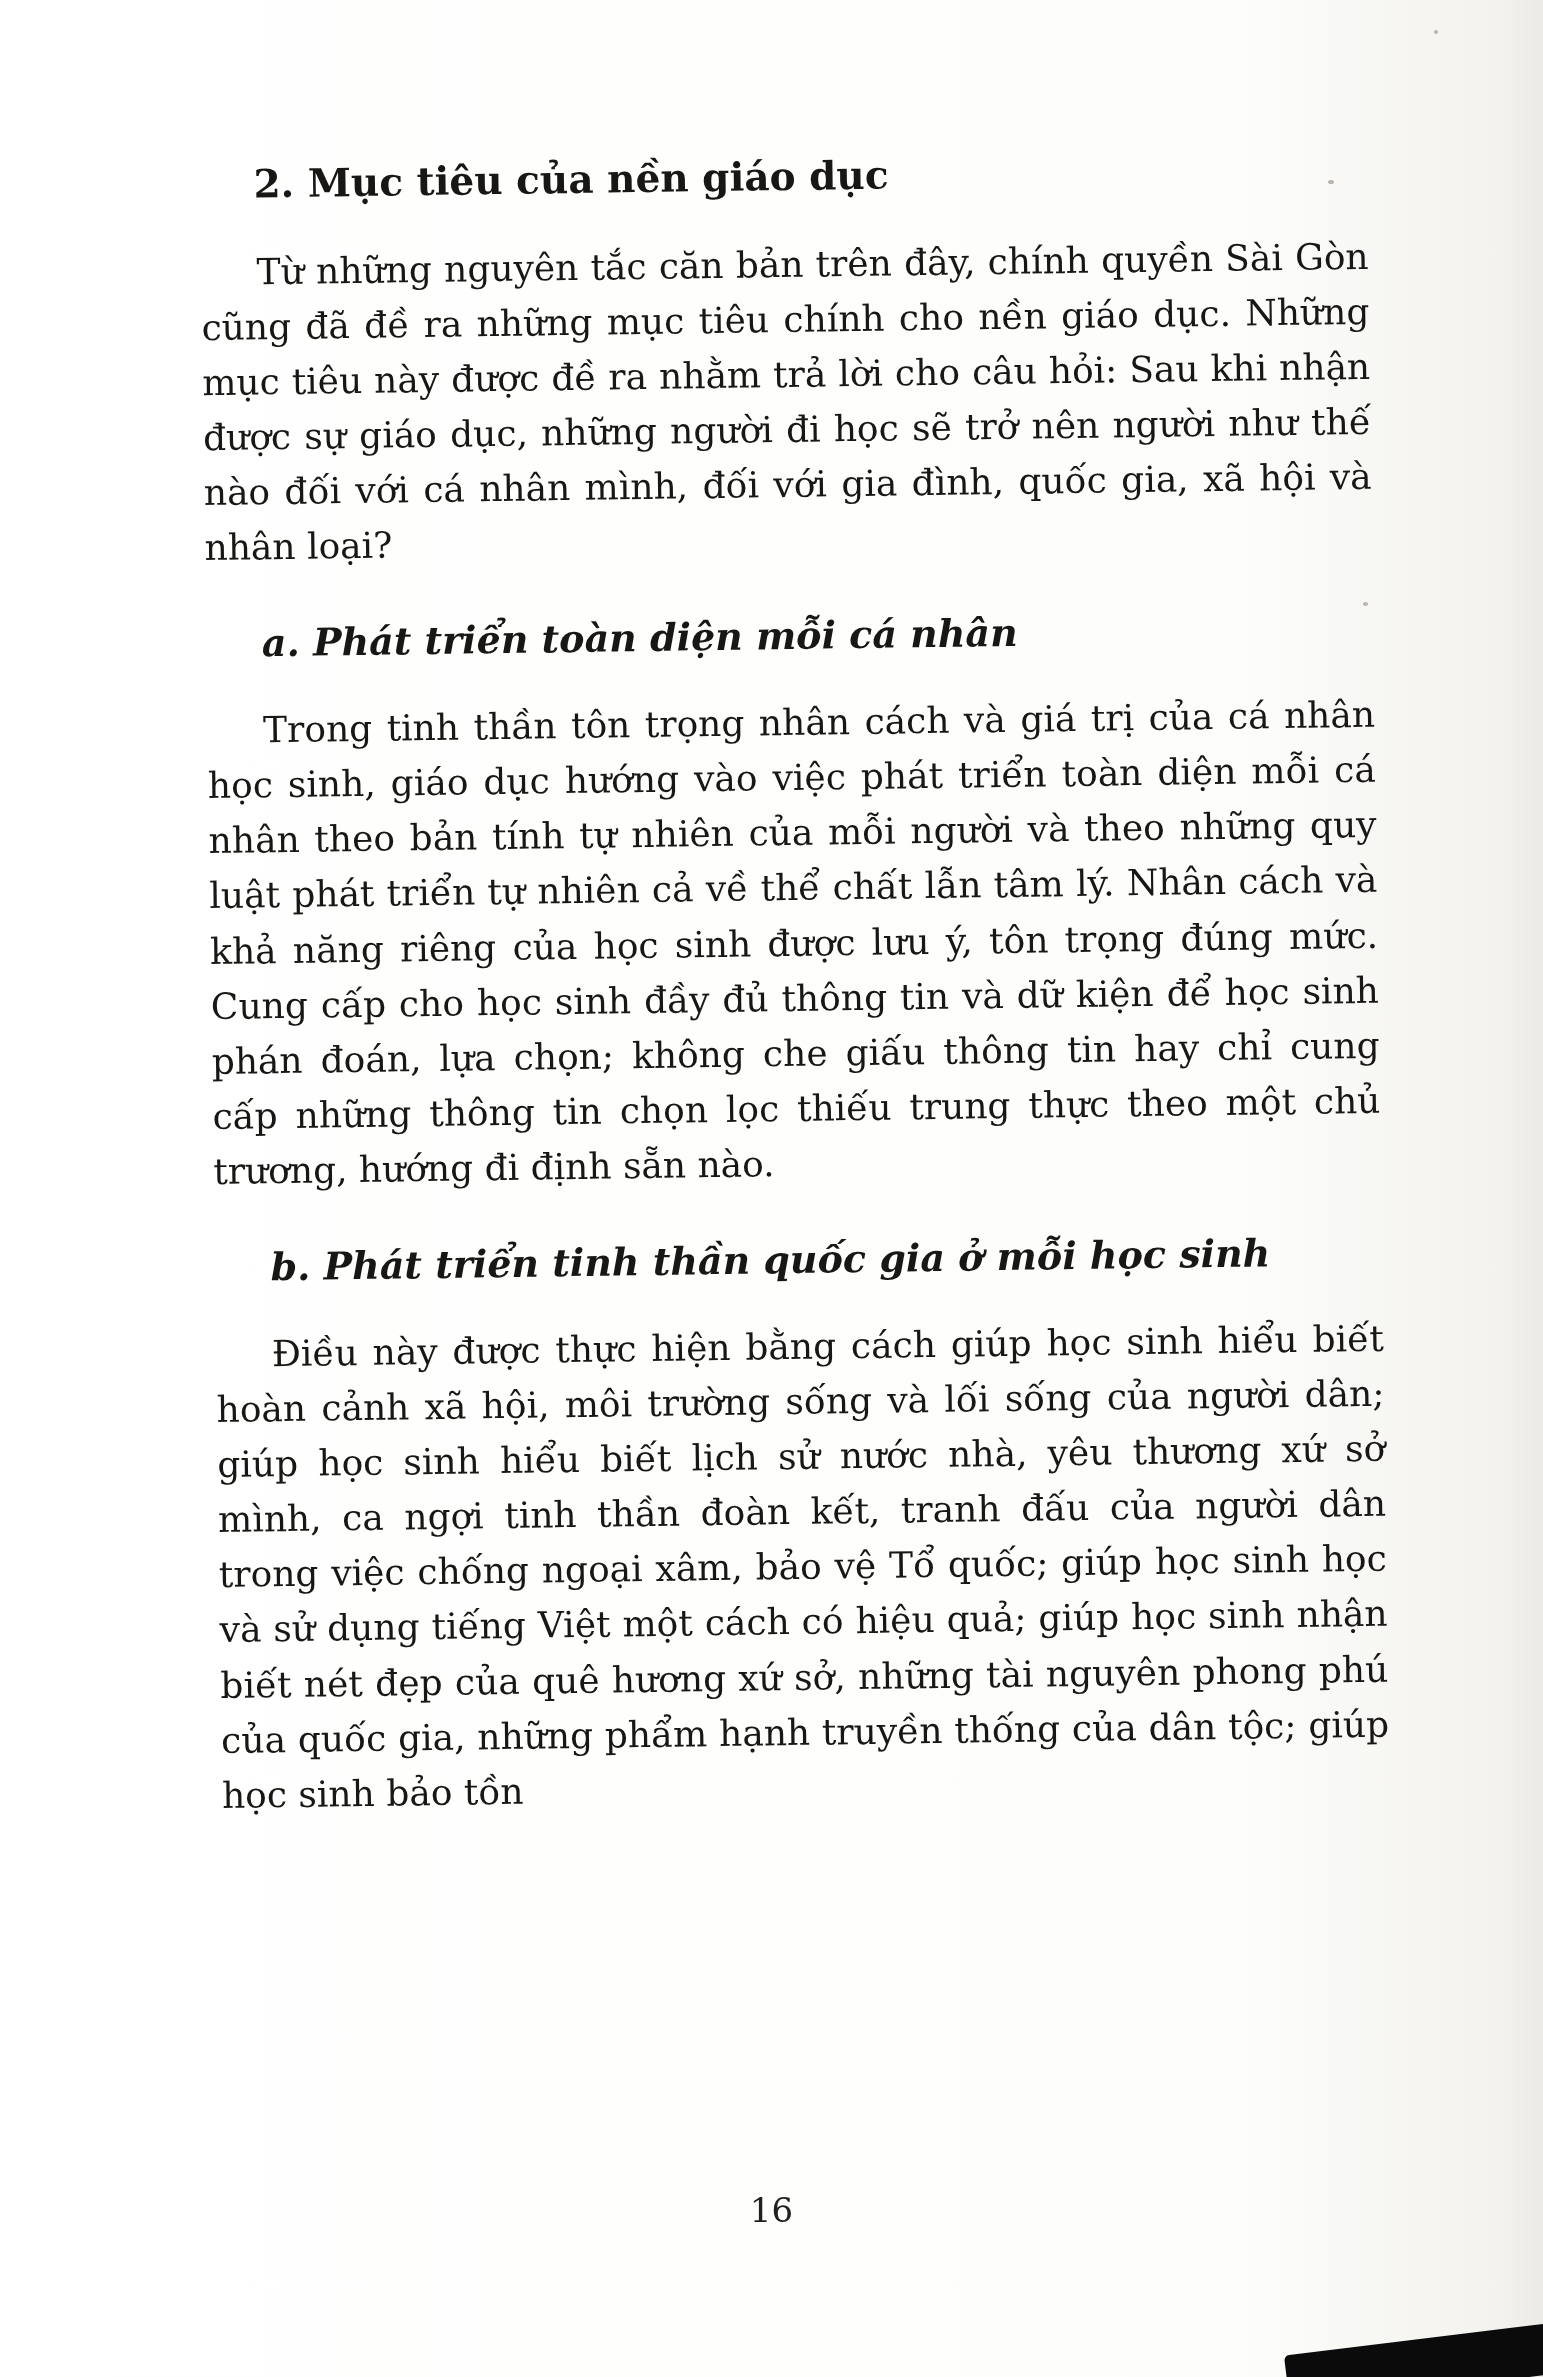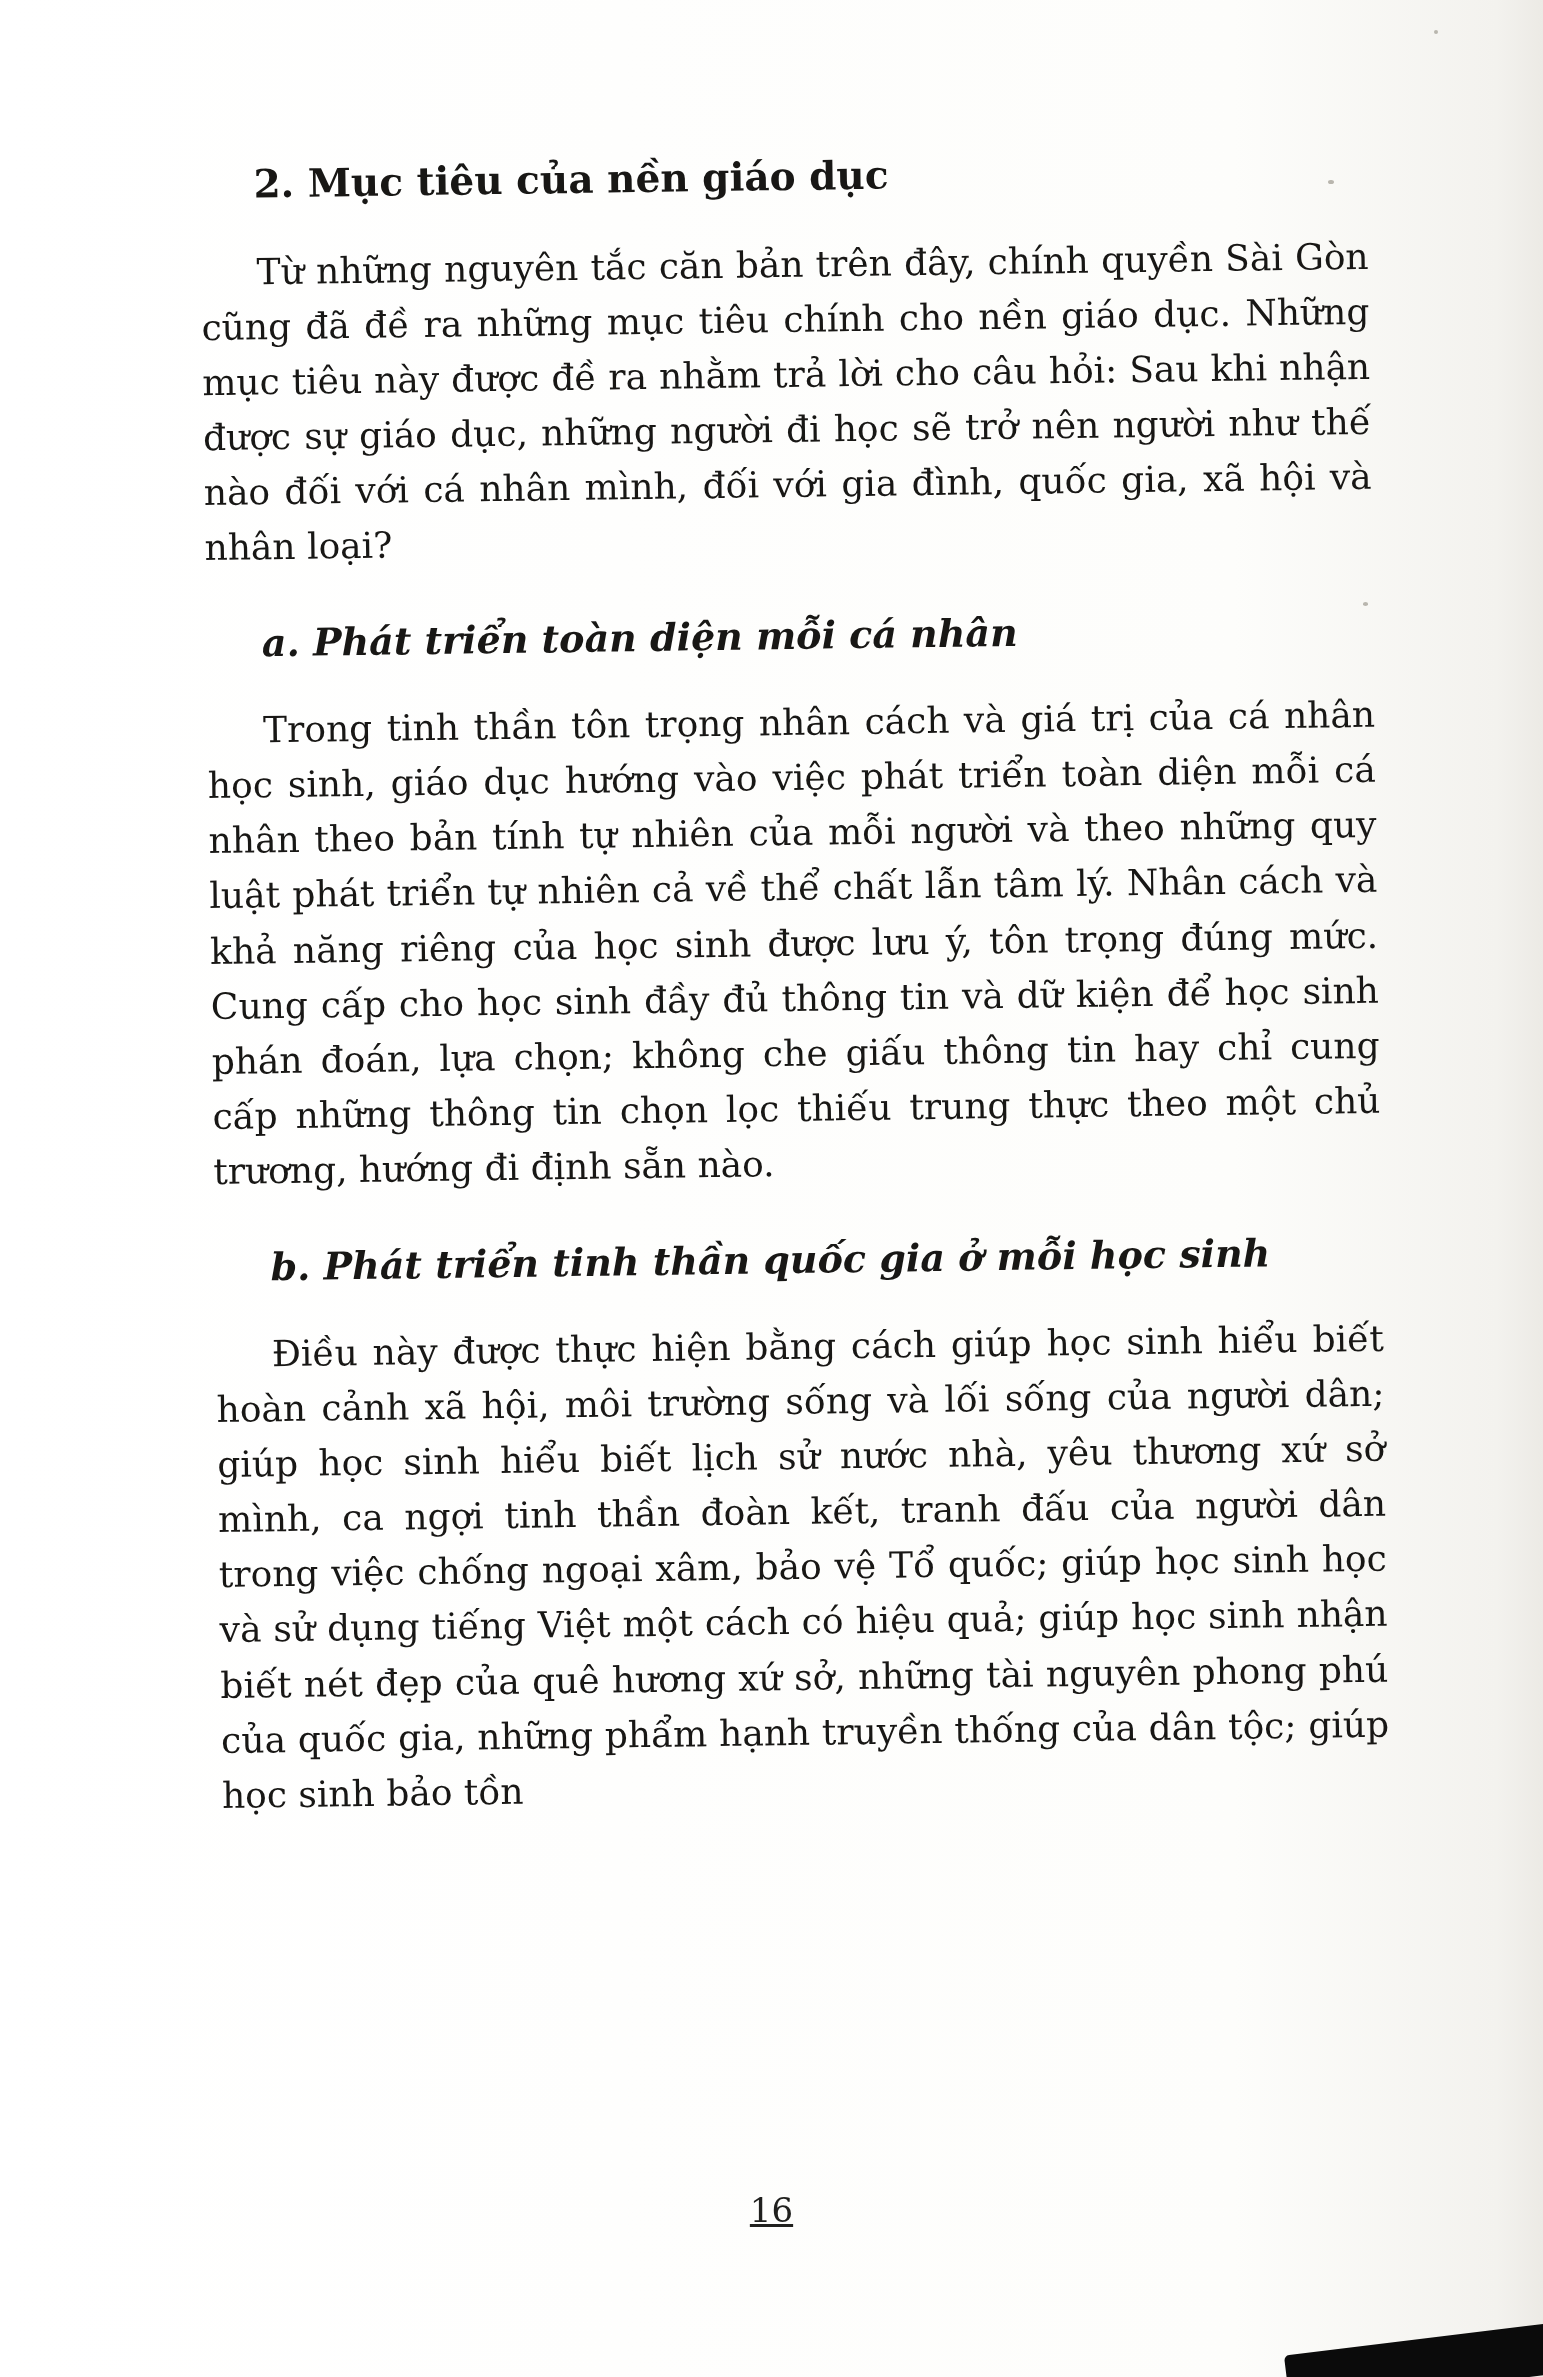--- a/index.html
+++ b/index.html
@@ -50,21 +50,20 @@
     text-align: left;
   }
   .page-number {
     position: absolute;
     left: 0;
     bottom: 147px;
     width: 100%;
     text-align: center;
     font-size: 34px;
     color: #20201e;
-    text-decoration: underline;
   }
   .scan-shadow {
     position: absolute;
     right: -31px;
     bottom: -12.2px;
     width: 288px;
     height: 51px;
     background: #0b0b0b;
     transform: rotate(-7deg);
     border-radius: 5.2px 1.7px 1.7px 26px;

